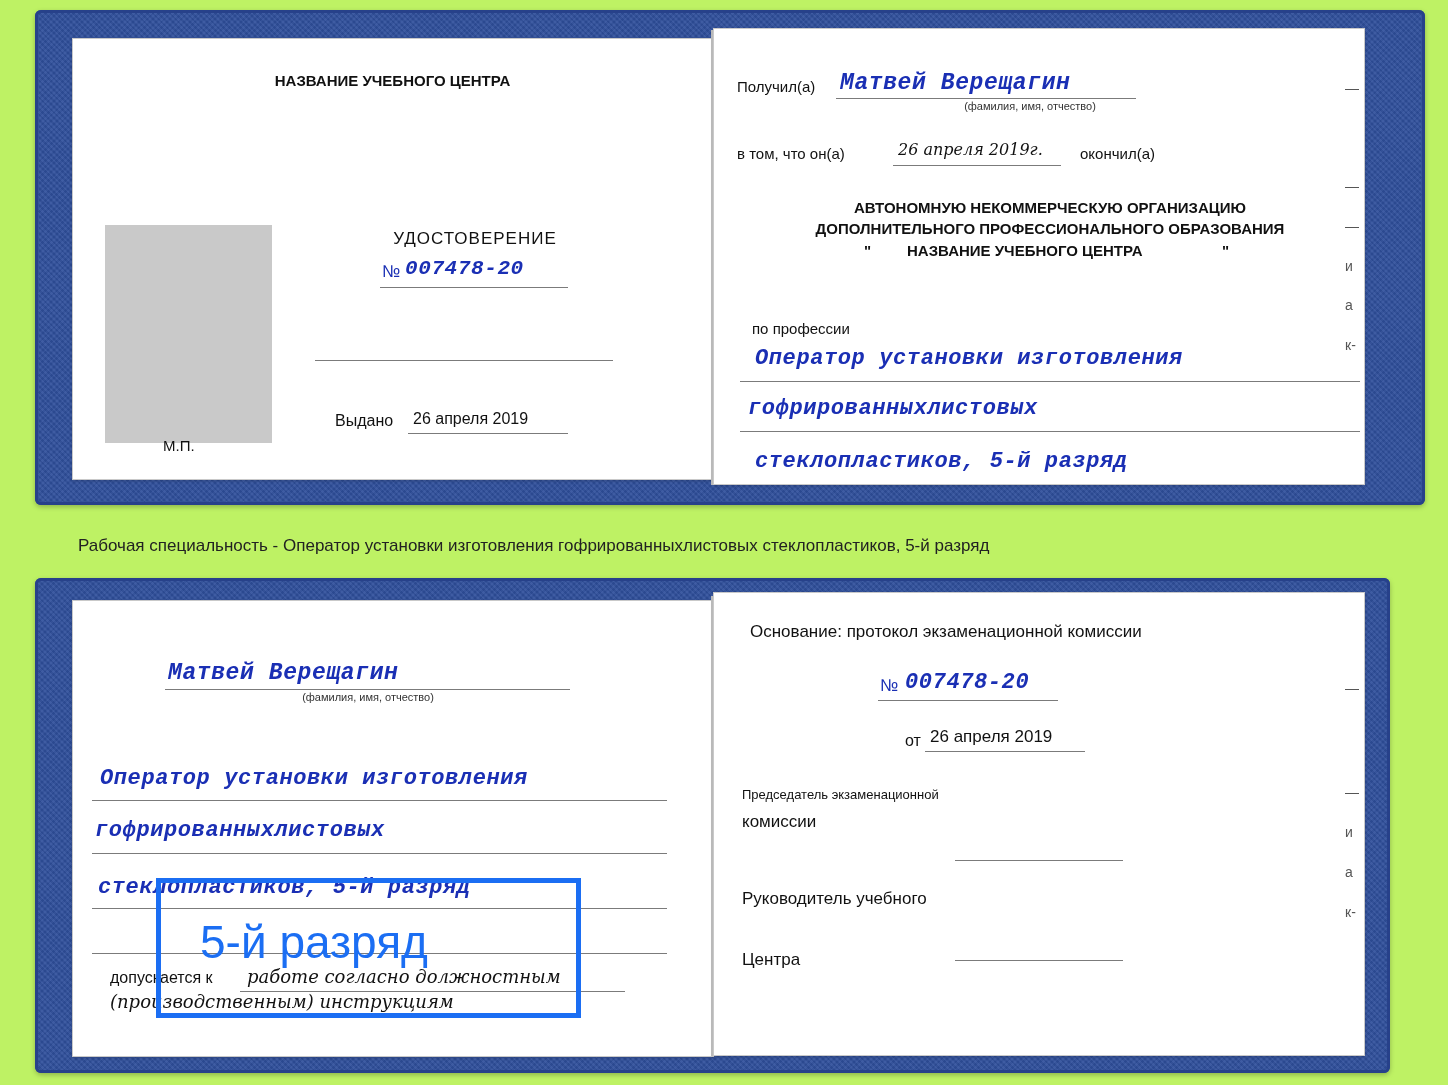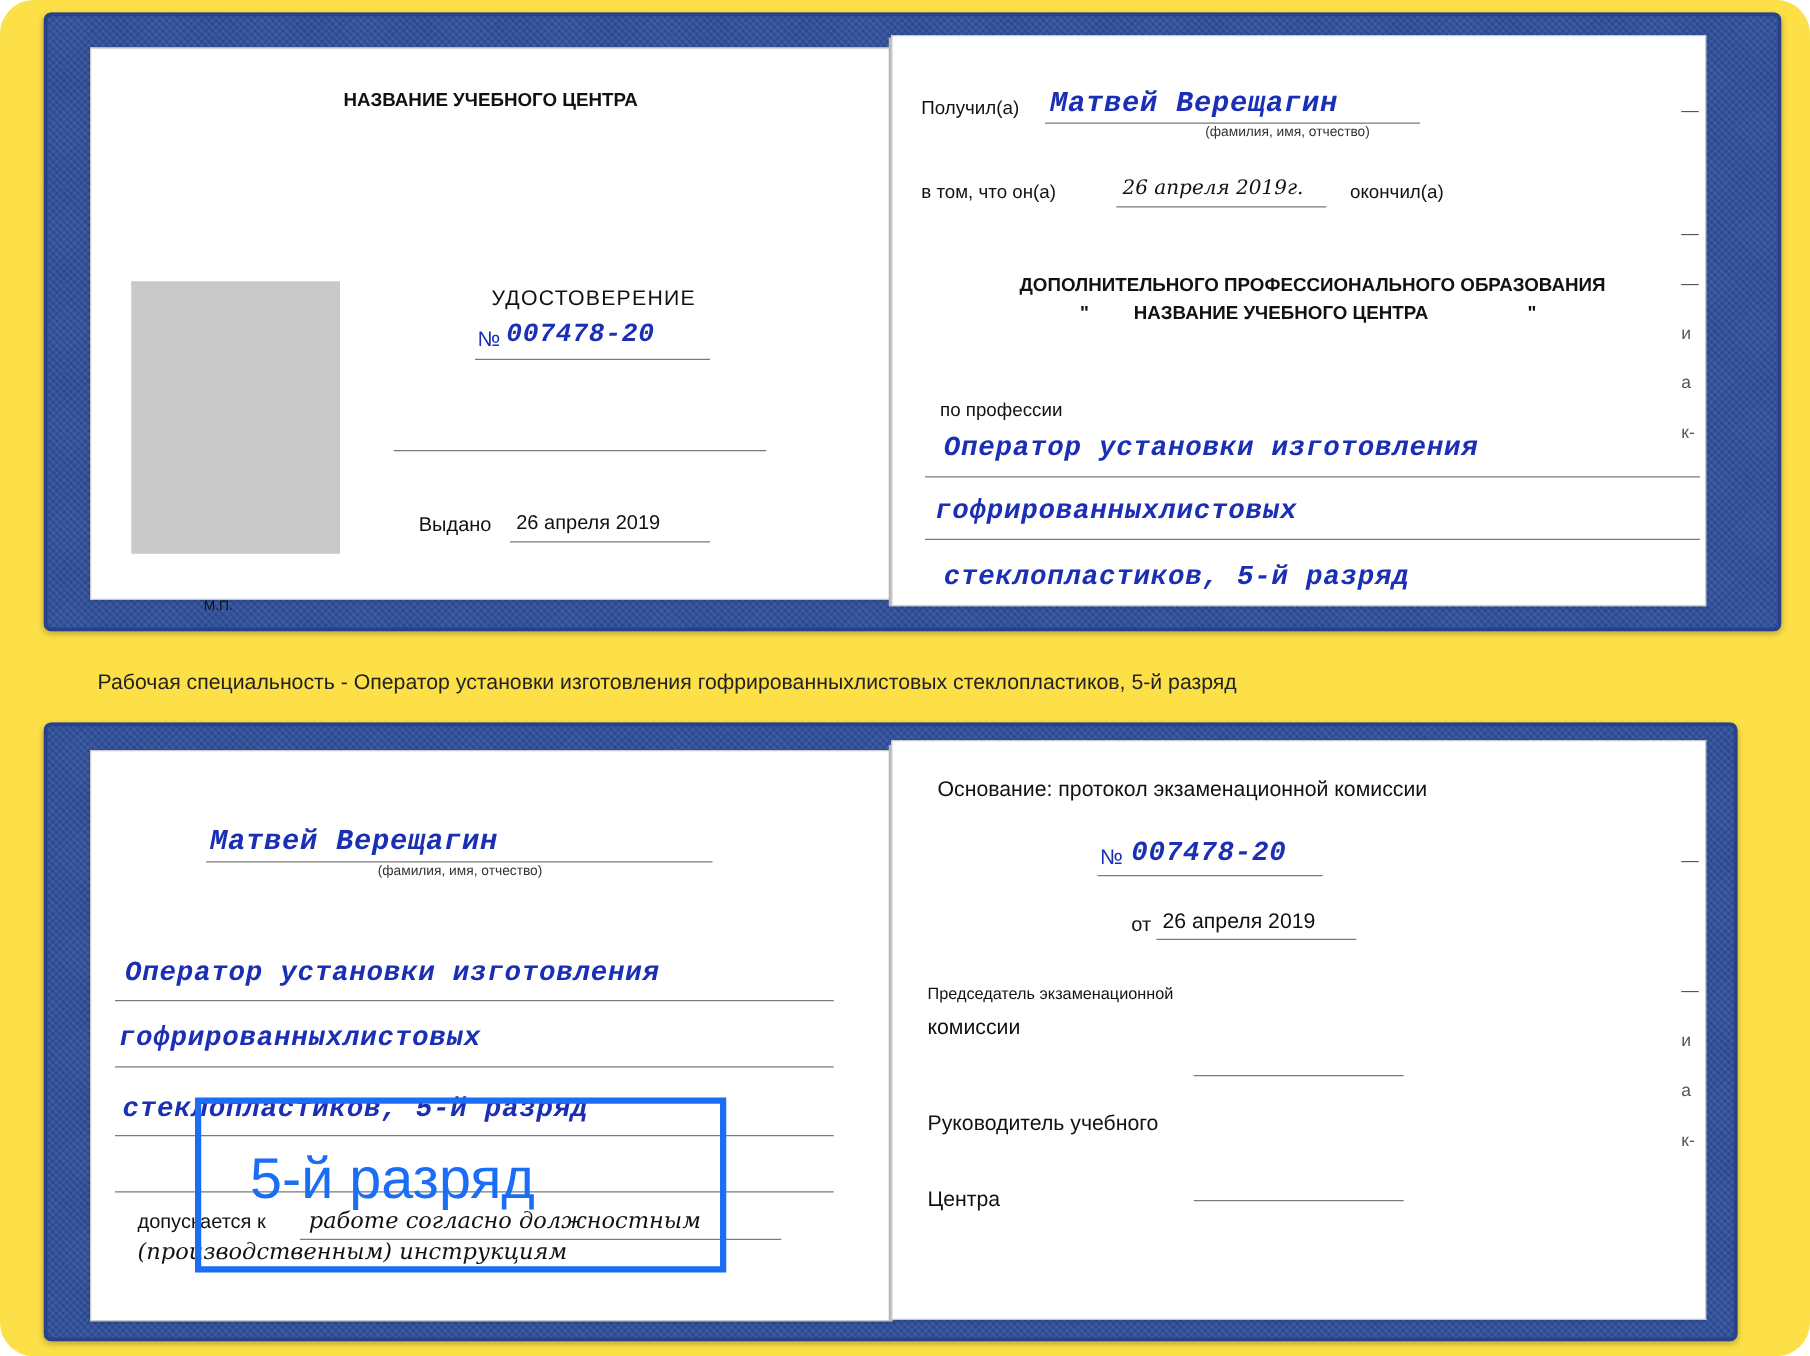--- a/index.html
+++ b/index.html
@@ -5,23 +5,22 @@
   html, body {
     margin: 0;
     padding: 0;
     background: #ffffff;
     font-family: "Liberation Sans", sans-serif;
   }
   #page {
     position: relative;
     width: 1448px;
     height: 1085px;
-    background: #fde047;
+    background: #bef264;
     overflow: hidden;
-    border-radius: 27px;
   }
 
   
   .book {
     position: absolute;
     background: #2f4f9b;
     border-radius: 6px;
     box-shadow: 0 2px 5px rgba(0,0,0,0.25);
     background-image:
       repeating-linear-gradient(45deg, rgba(255,255,255,0.045) 0 2px, rgba(0,0,0,0.045) 2px 4px),
@@ -133,32 +132,33 @@
   <div class="t" style="left:382px; top:262px; font-size:17px; color:#1a2fb4;">№</div>
   <div class="hand" style="left:405px; top:257px; font-size:21px;">007478-20</div>
   <div class="line" style="left:380px; top:287px; width:188px;"></div>
 
   <div class="line" style="left:315px; top:360px; width:298px;"></div>
 
   <div class="t" style="left:335px; top:412px; font-size:16px;">Выдано</div>
   <div class="t" style="left:413px; top:410px; font-size:16px;">26 апреля 2019</div>
   <div class="line" style="left:408px; top:433px; width:160px;"></div>
 
-  <div class="t" style="left:163px; top:479px; font-size:11px;">М.П.</div>
+  <div class="t" style="left:163px; top:437px; font-size:15px;">М.П.</div>
 
   <div class="t" style="left:737px; top:78px; font-size:15px;">Получил(а)</div>
   <div class="hand" style="left:840px; top:70px; font-size:23px;">Матвей Верещагин</div>
   <div class="line" style="left:836px; top:98px; width:300px;"></div>
   <div class="t small center" style="left:930px; top:100px; width:200px;">(фамилия, имя, отчество)</div>
 
   <div class="t" style="left:737px; top:145px; font-size:15px;">в том, что он(а)</div>
   <div class="ink" style="left:898px; top:140px; font-size:16px;">26 апреля 2019г.</div>
   <div class="line" style="left:893px; top:165px; width:168px;"></div>
   <div class="t" style="left:1080px; top:145px; font-size:15px;">окончил(а)</div>
 
+  <div class="t bold center" style="left:740px; top:199px; width:620px; font-size:15px;">АВТОНОМНУЮ НЕКОММЕРЧЕСКУЮ ОРГАНИЗАЦИЮ</div>
   <div class="t bold center" style="left:740px; top:220px; width:620px; font-size:15px;">ДОПОЛНИТЕЛЬНОГО ПРОФЕССИОНАЛЬНОГО ОБРАЗОВАНИЯ</div>
   <div class="t bold" style="left:864px; top:242px; font-size:15px;">"</div>
   <div class="t bold" style="left:907px; top:242px; font-size:15px;">НАЗВАНИЕ УЧЕБНОГО ЦЕНТРА</div>
   <div class="t bold" style="left:1222px; top:242px; font-size:15px;">"</div>
 
   <div class="t" style="left:752px; top:320px; font-size:15px;">по профессии</div>
 
   <div class="hand" style="left:755px; top:346px; font-size:22px;">Оператор установки изготовления</div>
   <div class="line" style="left:740px; top:381px; width:620px;"></div>
 

